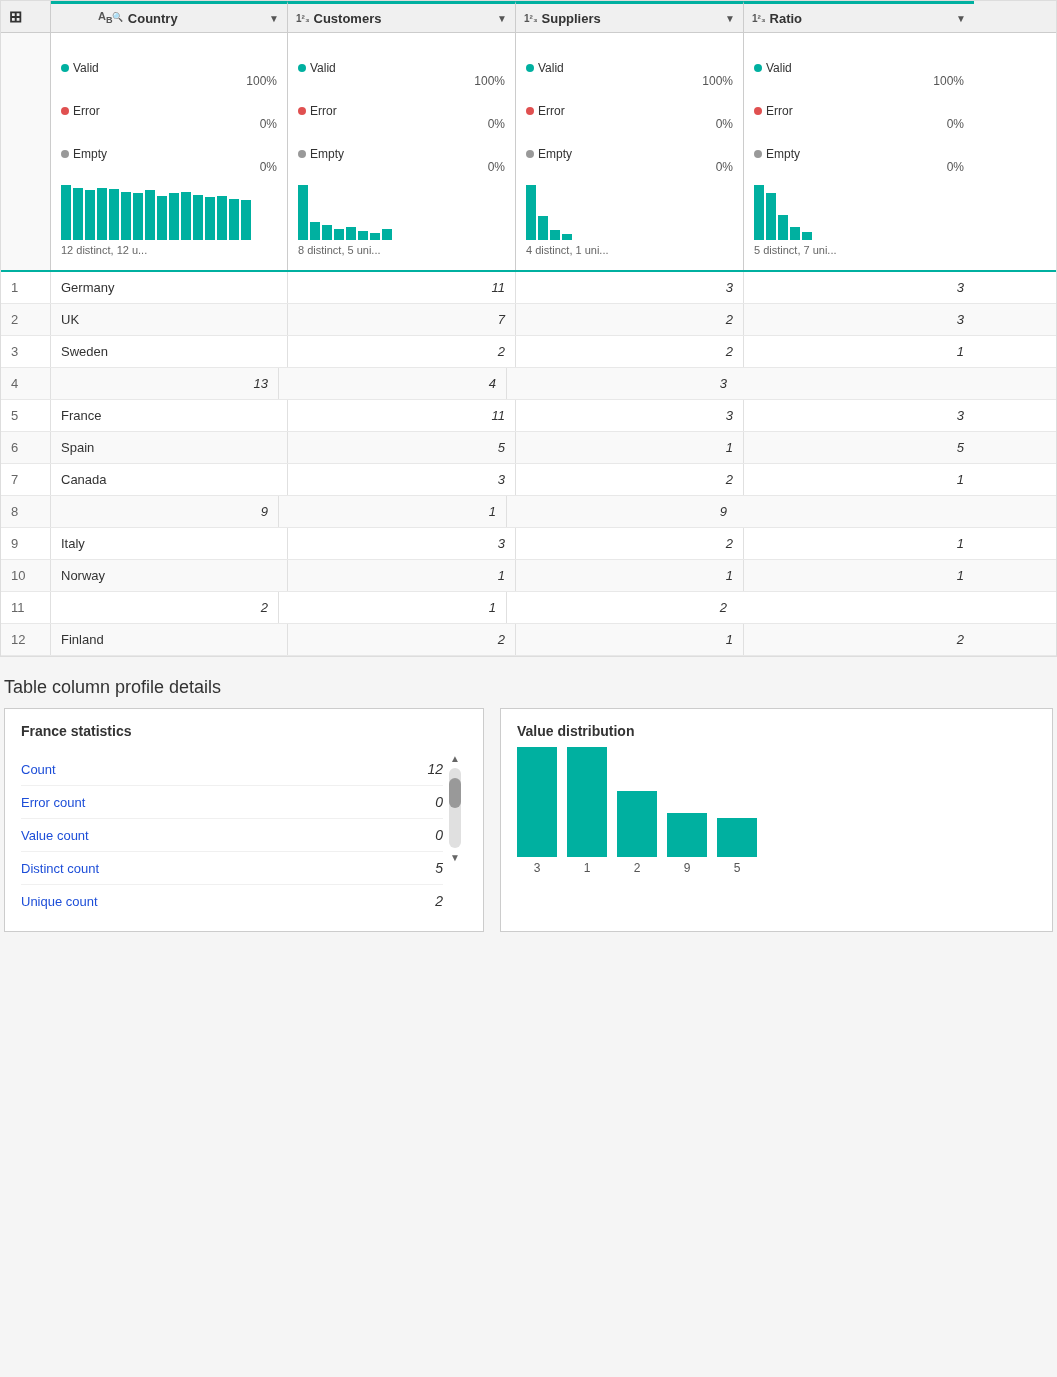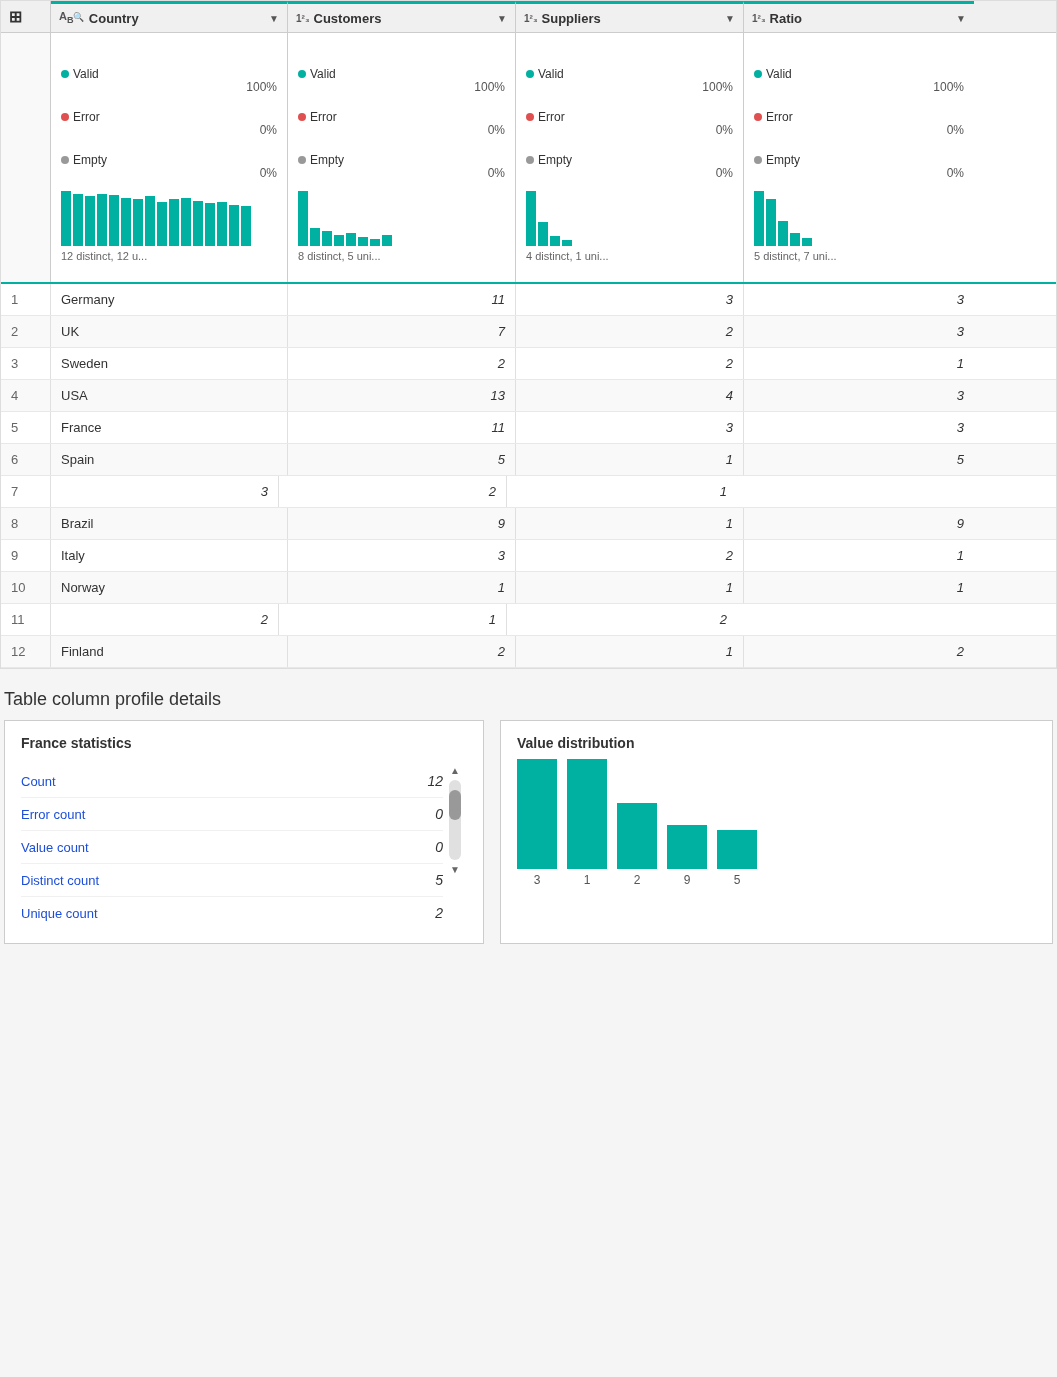--- a/index.html
+++ b/index.html
@@ -14,21 +14,21 @@
     .col-header .col-icon { color: #555; font-size: 11px; }
     .col-header .dropdown-arrow { margin-left: auto; color: #555; font-size: 10px; }
     .col-header-row .row-num-header { width: 50px; border-right: 1px solid #ccc; }
     .col-country { width: 237px; }
     .col-customers { width: 228px; }
     .col-suppliers { width: 228px; }
     .col-ratio { width: 230px; }
 
     
     .profile-row { display: flex; border-bottom: 2px solid #00b0a0; }
-    .profile-cell { padding: 20px 10px; border-right: 1px solid #ccc; }
+    .profile-cell { padding: 14px 10px; border-right: 1px solid #ccc; }
     .profile-cell:last-child { border-right: none; }
     .profile-row .row-num-cell { width: 50px; background: #f9f9f9; }
     .profile-cell.country { width: 237px; }
     .profile-cell.customers { width: 228px; }
     .profile-cell.suppliers { width: 228px; }
     .profile-cell.ratio { width: 230px; }
 
     .stat-line { display: flex; align-items: center; font-size: 12px; margin-bottom: 2px; gap: 4px; }
     .stat-dot { width: 8px; height: 8px; border-radius: 50%; display: inline-block; flex-shrink: 0; }
     .dot-valid { background: #00b0a0; }
@@ -83,21 +83,21 @@
 </head>
 <body>
 
 <div class="table-wrapper">
 
   <div class="col-header-row">
     <div class="col-header row-num-header">
       <span style="font-size:16px;">⊞</span>
     </div>
     <div class="col-header col-country teal-top-border">
-      <span class="col-icon" style="font-size:11px; font-weight:bold; color:#555;">A<sub>B</sub><span style="font-size:9px;">🔍</span></span>
+      <span class="col-icon" style="font-size:11px; font-weight:bold; color:#555;margin-left:39px;">A<sub>B</sub><span style="font-size:9px;">🔍</span></span>
       <span>Country</span>
       <span class="dropdown-arrow">▼</span>
     </div>
     <div class="col-header col-customers teal-top-border">
       <span class="col-icon" style="font-size:10px; font-weight:bold;">1²₃</span>
       <span>Customers</span>
       <span class="dropdown-arrow">▼</span>
     </div>
     <div class="col-header col-suppliers teal-top-border">
       <span class="col-icon" style="font-size:10px; font-weight:bold;">1²₃</span>
@@ -245,48 +245,47 @@
   </div>
       <div class="data-row">
     <div class="row-num">3</div>
     <div class="data-cell country">Sweden</div>
     <div class="data-cell customers">2</div>
     <div class="data-cell suppliers">2</div>
     <div class="data-cell ratio">1</div>
   </div>
       <div class="data-row">
     <div class="row-num">4</div>
-    <div class="data-cell country">USA</div>
     <div class="data-cell customers">13</div>
     <div class="data-cell suppliers">4</div>
     <div class="data-cell ratio">3</div>
   </div>
       <div class="data-row">
     <div class="row-num">5</div>
     <div class="data-cell country">France</div>
     <div class="data-cell customers">11</div>
     <div class="data-cell suppliers">3</div>
     <div class="data-cell ratio">3</div>
   </div>
       <div class="data-row">
     <div class="row-num">6</div>
     <div class="data-cell country">Spain</div>
     <div class="data-cell customers">5</div>
     <div class="data-cell suppliers">1</div>
     <div class="data-cell ratio">5</div>
   </div>
       <div class="data-row">
     <div class="row-num">7</div>
+    <div class="data-cell country">Canada</div>
     <div class="data-cell customers">3</div>
     <div class="data-cell suppliers">2</div>
     <div class="data-cell ratio">1</div>
   </div>
       <div class="data-row">
     <div class="row-num">8</div>
-    <div class="data-cell country">Brazil</div>
     <div class="data-cell customers">9</div>
     <div class="data-cell suppliers">1</div>
     <div class="data-cell ratio">9</div>
   </div>
       <div class="data-row">
     <div class="row-num">9</div>
     <div class="data-cell country">Italy</div>
     <div class="data-cell customers">3</div>
     <div class="data-cell suppliers">2</div>
     <div class="data-cell ratio">1</div>

